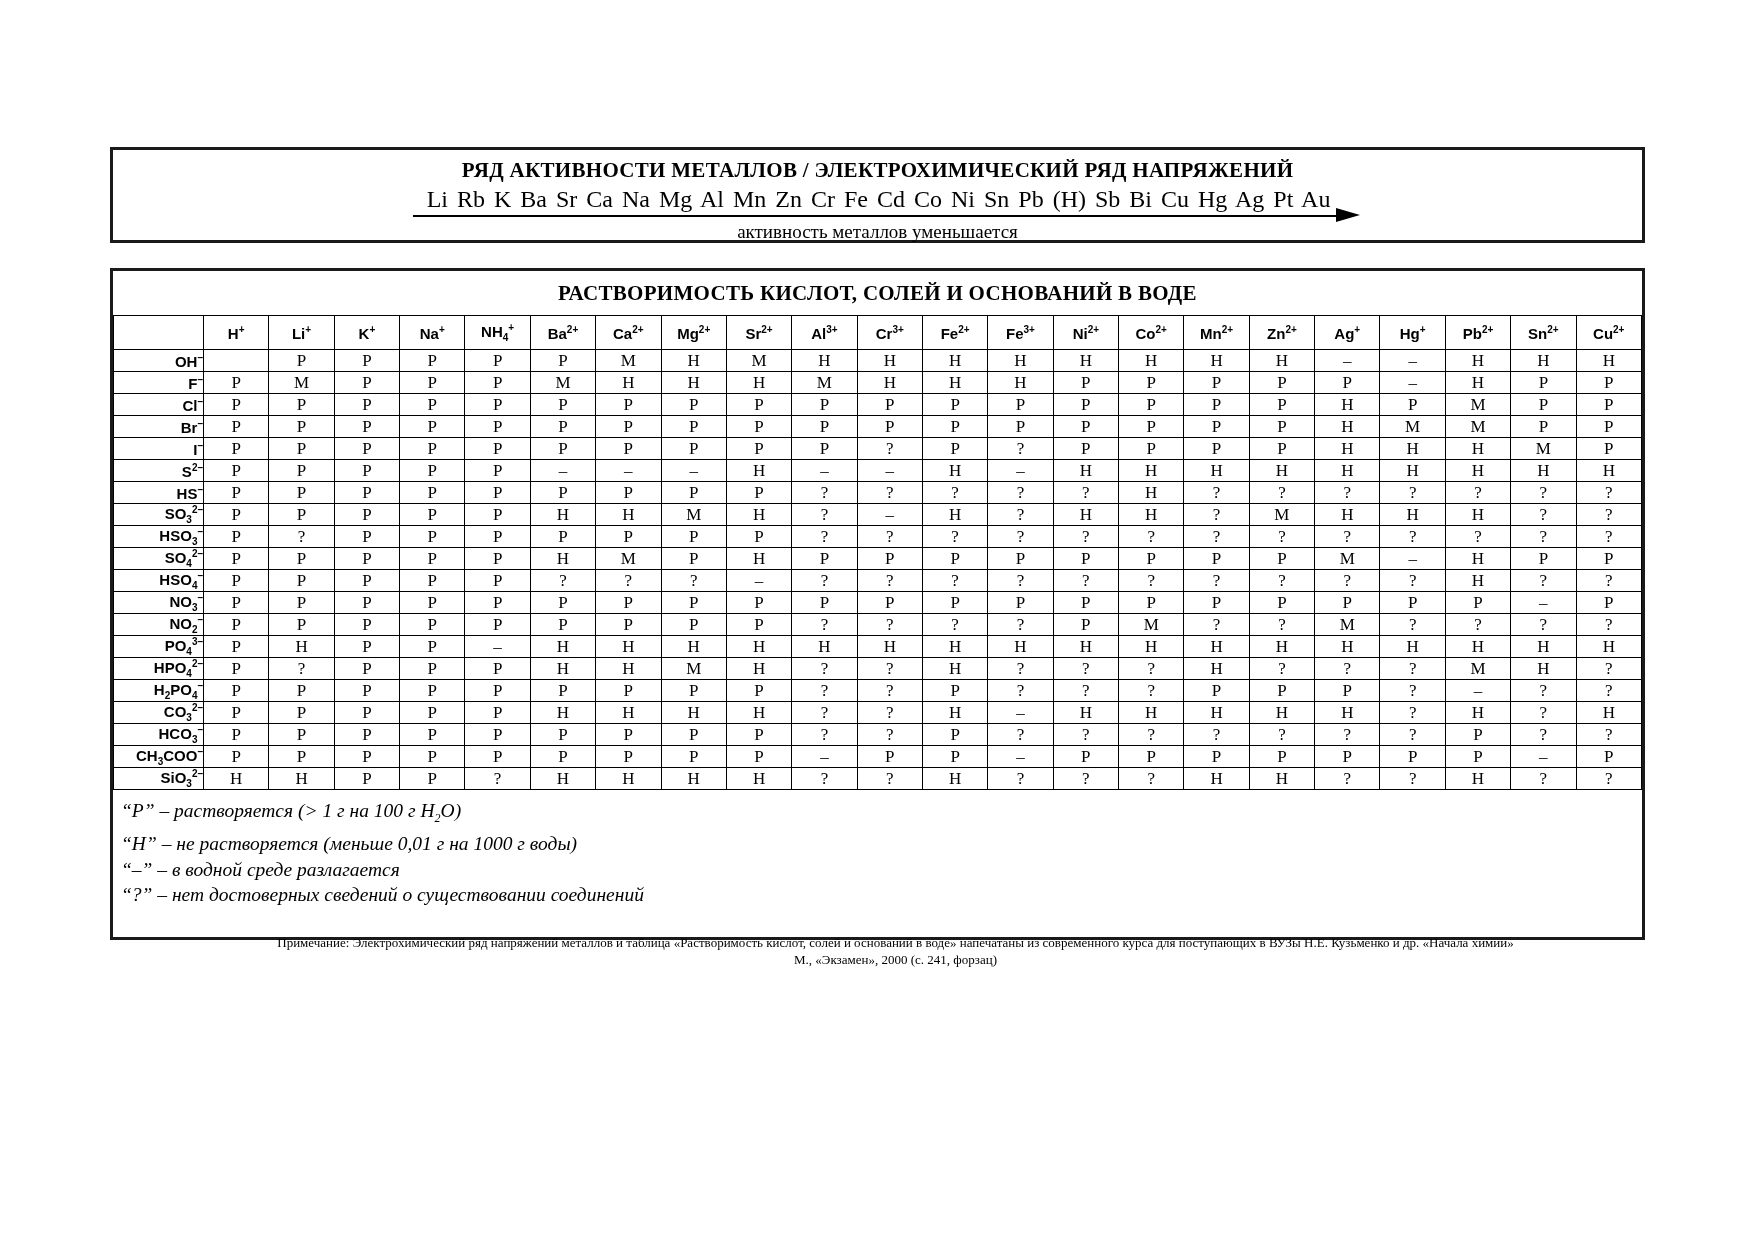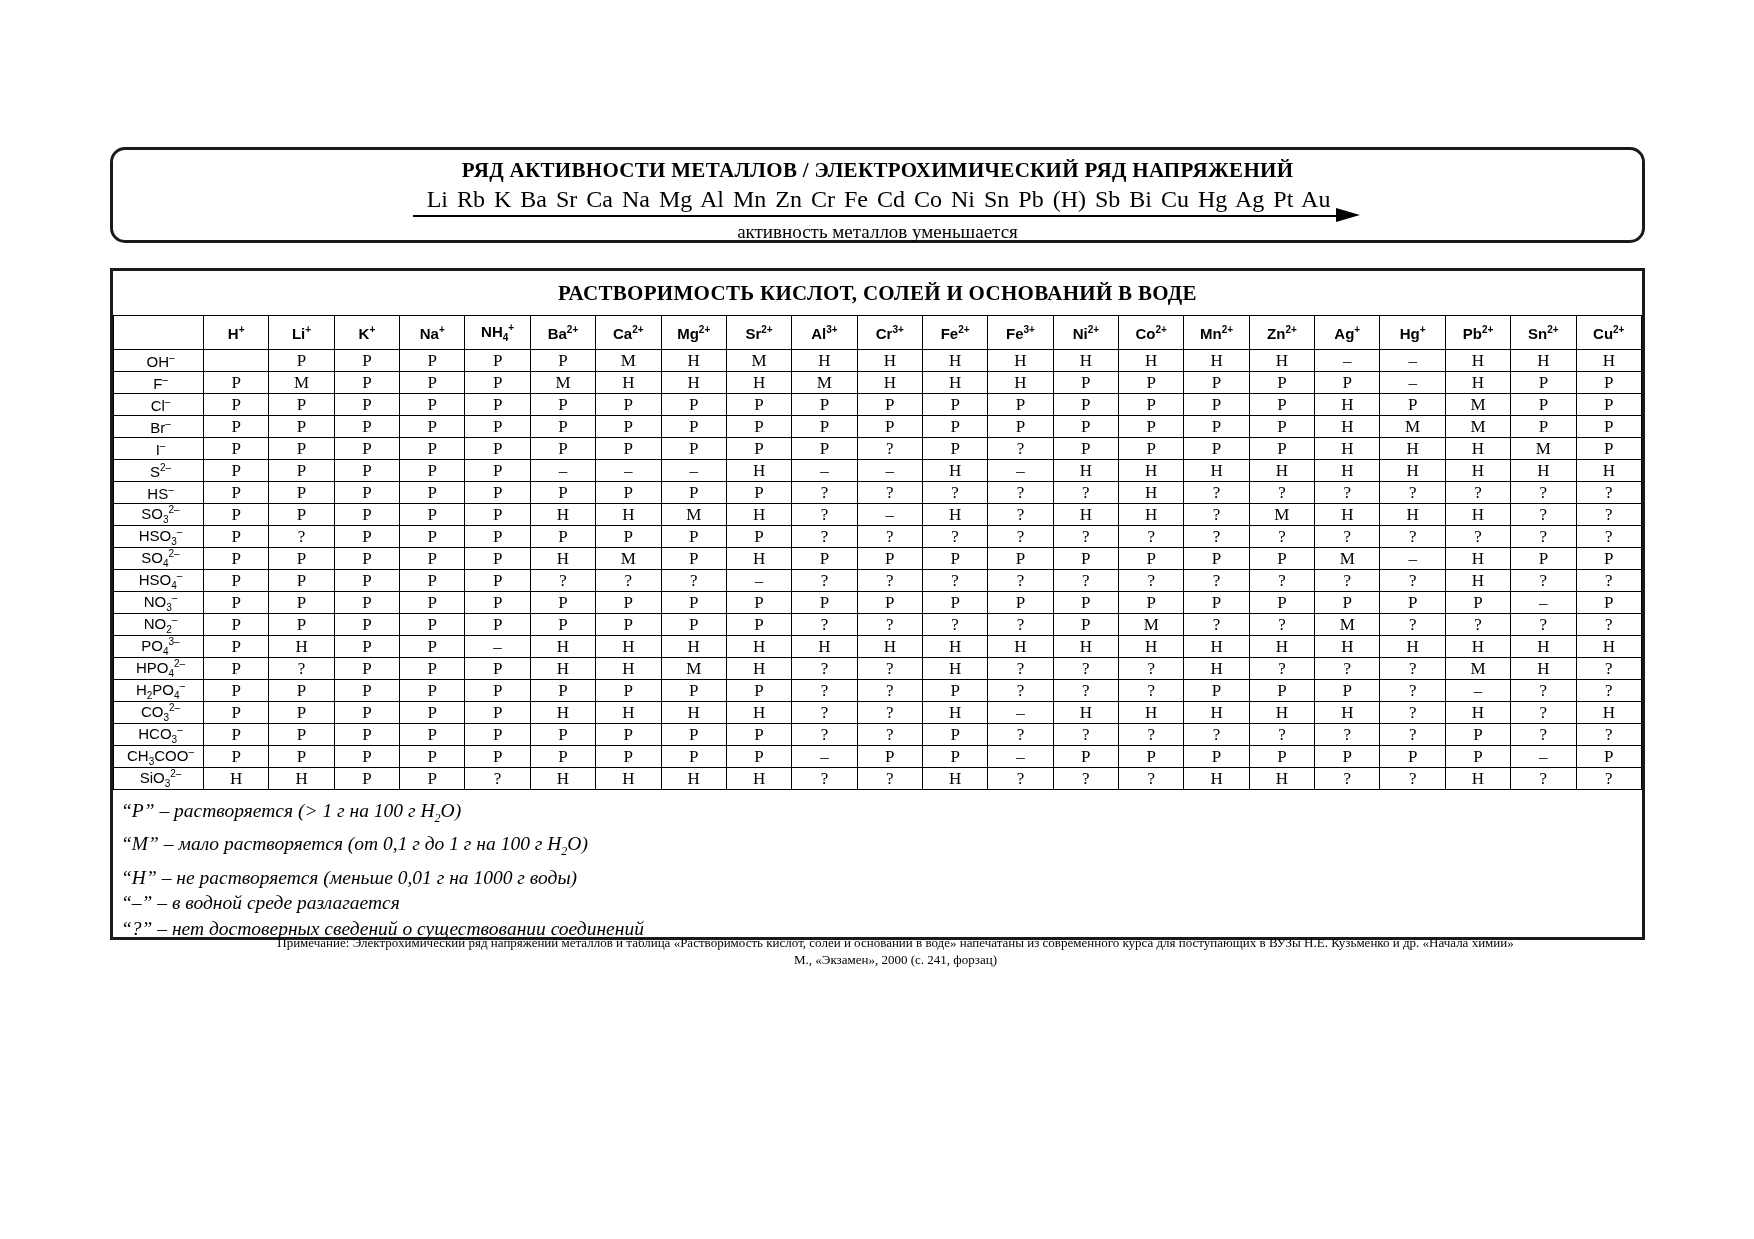--- a/index.html
+++ b/index.html
@@ -11,21 +11,21 @@
     position: relative;
     overflow: hidden;
   }
 
   .panel {
     position: absolute; left: 110px; width: 1535px;
     border: 3px solid #1a1a1a; background: #fff;
   }
 
   
-  .panel-activity { top: 147px; height: 96px; text-align: center; padding-top: 8px; border-radius: 15px; }
+  .panel-activity { top: 147px; height: 96px; text-align: center; padding-top: 8px; }
   .act-title { font-weight: bold; font-size: 21px; letter-spacing: 0.3px; }
   .act-series-row { margin-top: 2px; }
   .series-wrap { position: relative; display: inline-block; }
   .act-series {
     display: inline-block; font-size: 24px; word-spacing: 3px;
     border-bottom: 2px solid #000000; padding: 1px 12px 2px 14px;
   }
   .arrow-right {
     position: absolute; right: -18px; bottom: -5px;
     width: 0; height: 0;
@@ -45,23 +45,23 @@
     padding: 0; overflow: hidden;
   }
   .sol-table thead th {
     height: 34px;
     font-family: "Liberation Sans", sans-serif;
     font-weight: bold; font-size: 15px;
   }
   .sol-table sup, .sol-table sub { font-size: 10px; }
   .sol-table tbody td { height: 22px; font-size: 17px; }
   .sol-table .anion {
-    text-align: center; padding-left: 4px;
+    text-align: right; padding-left: 4px;
     font-family: "Liberation Sans", sans-serif;
-    font-weight: normal; font-size: 15px;
+    font-weight: bold; font-size: 15px;
   }
   .anion-col { width: 90px; }
 
   .legend { padding: 8px 0 0 8px; font-size: 19.5px; }
   .legend-line { line-height: 25.5px; font-style: italic; }
   .legend sub { font-size: 12px; }
 
   .footnote {
     position: absolute; left: 128px; top: 934px; width: 1535px;
     text-align: center; font-size: 13px; line-height: 17px;
@@ -614,21 +614,20 @@
             <td>?</td>
             <td>?</td>
             <td>Н</td>
             <td>?</td>
             <td>?</td>
           </tr>
         </tbody>
     </table>
     <div class="legend" id="legend">
         <div class="legend-line">“Р” – растворяется (&gt; 1 г на 100 г H<sub>2</sub>O)</div>
-        <div class="legend-line">“М” – мало растворяется (от 0,1 г до 1 г на 100 г H<sub>2</sub>O)</div>
         <div class="legend-line">“Н” – не растворяется (меньше 0,01 г на 1000 г воды)</div>
         <div class="legend-line">“–” – в водной среде разлагается</div>
         <div class="legend-line">“?” – нет достоверных сведений о существовании соединений</div>
       </div>
   </div>
 
   <div class="footnote">
     <div>Примечание: Электрохимический ряд напряжений металлов и таблица «Растворимость кислот, солей и оснований в воде» напечатаны из современного курса для поступающих в ВУЗы Н.Е. Кузьменко и др. «Начала химии»</div>
     <div>М., «Экзамен», 2000  (с. 241, форзац)</div>
   </div>

